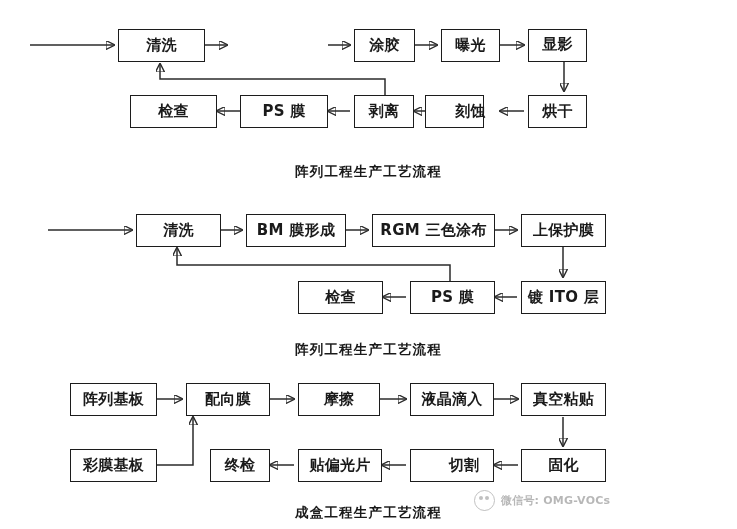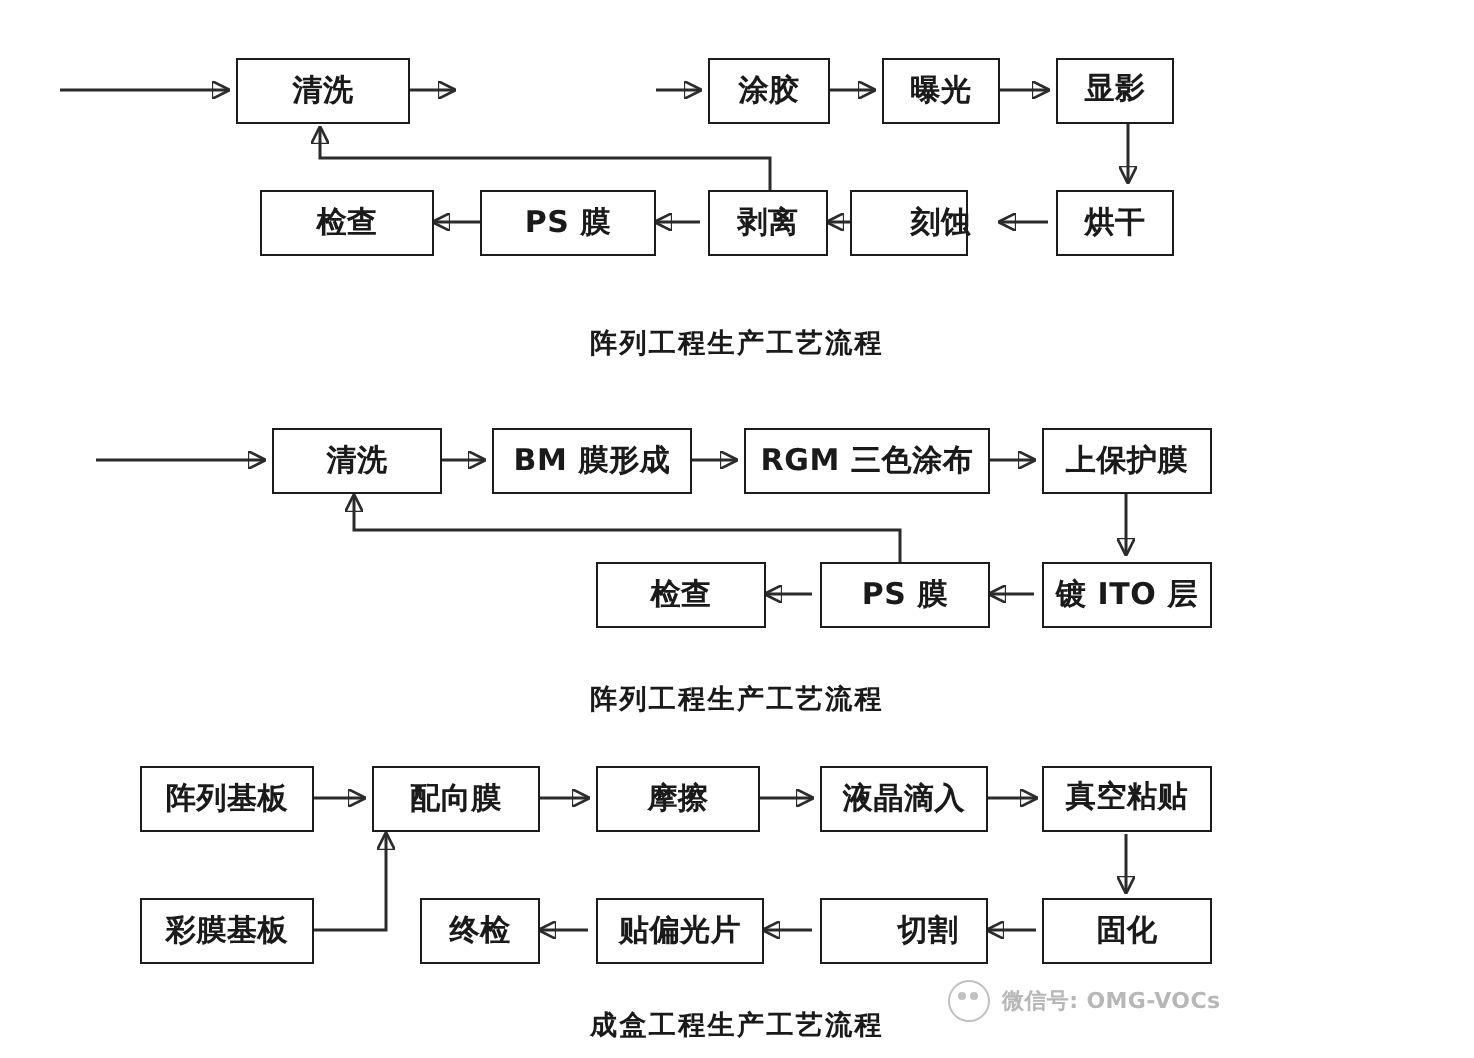--- a/index.html
+++ b/index.html
@@ -152,21 +152,21 @@
   <div class="node" style="left:521px;top:281px;width:85px;height:33px;">镀 ITO 层</div>
   <div class="node" style="left:410px;top:281px;width:85px;height:33px;">PS 膜</div>
   <div class="node" style="left:298px;top:281px;width:85px;height:33px;">检查</div>
 
   <div class="caption" style="top:341px;">阵列工程生产工艺流程</div>
 
   <div class="node" style="left:70px;top:383px;width:87px;height:33px;">阵列基板</div>
   <div class="node" style="left:186px;top:383px;width:84px;height:33px;">配向膜</div>
   <div class="node" style="left:298px;top:383px;width:82px;height:33px;">摩擦</div>
   <div class="node" style="left:410px;top:383px;width:84px;height:33px;">液晶滴入</div>
-  <div class="node" style="left:521px;top:383px;width:85px;height:33px;font-family:Liberation Serif, serif;">真空粘贴</div>
+  <div class="node" style="left:521px;top:383px;width:85px;height:33px;">真空粘贴</div>
   <div class="node" style="left:521px;top:449px;width:85px;height:33px;">固化</div>
   <div class="node" style="left:410px;top:449px;width:84px;height:33px;padding-left:24px;">切割</div>
   <div class="node" style="left:298px;top:449px;width:84px;height:33px;">贴偏光片</div>
   <div class="node" style="left:210px;top:449px;width:60px;height:33px;">终检</div>
   <div class="node" style="left:70px;top:449px;width:87px;height:33px;">彩膜基板</div>
 
   <div class="caption" style="top:504px;">成盒工程生产工艺流程</div>
 
   <div class="wm" style="left:474px;top:490px;">
     <span class="wm-logo"></span>

